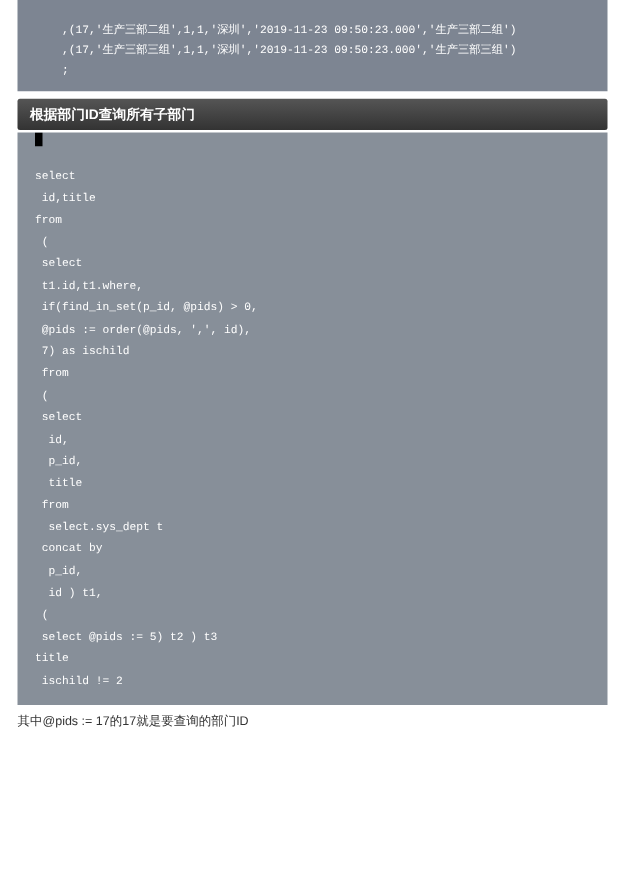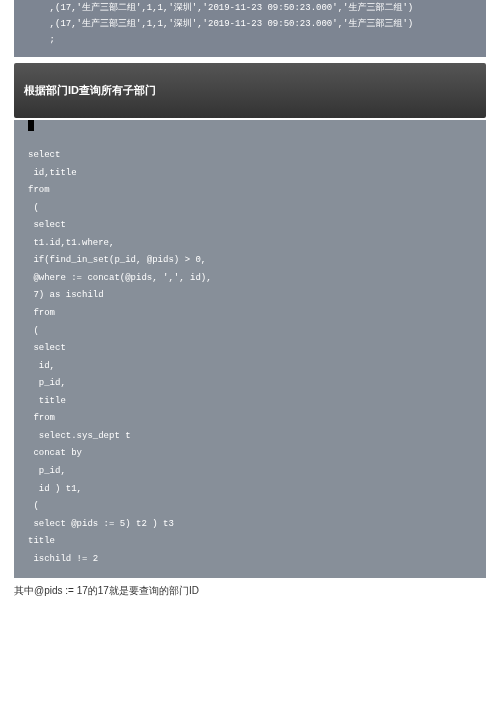--- a/index.html
+++ b/index.html
@@ -8,30 +8,30 @@
     font-family: Arial, "Microsoft YaHei", sans-serif;
     font-size: 10px;
     background: #ffffff;
   }
   .code-block-dark {
     background: #7d8592;
     color: #ffffff;
     font-family: "Courier New", monospace;
     font-size: 9px;
     line-height: 1.8;
-    padding: 0 14px 8px 14px;
+    padding: 16px 14px 8px 14px;
     margin: 0 14px 6px 14px;
     white-space: pre;
     overflow: hidden;
   }
   .section-header {
     background: #3a3a3a;
     background: linear-gradient(to bottom, #555 0%, #333 100%);
     color: #ffffff;
-    padding: 20px 10px;
+    padding: 5px 10px;
     margin: 0 14px 2px 14px;
     font-size: 11px;
     font-weight: bold;
     border-radius: 2px;
   }
   .code-block-light {
     background: #878f99;
     color: #ffffff;
     font-family: "Courier New", monospace;
     font-size: 9px;
@@ -66,21 +66,21 @@
 <div class="section-header">根据部门ID查询所有子部门</div>
 
 <div class="code-block-light"><div class="cursor-bar"></div>
 <span>select</span>
 <span> id,title</span>
 <span>from</span>
 <span> (</span>
 <span> select</span>
 <span> t1.id,t1.where,</span>
 <span> if(find_in_set(p_id, @pids) &gt; 0,</span>
-<span> @where := concat(@pids, ',', id),</span>
+<span> @pids := order(@pids, ',', id),</span>
 <span> 7) as ischild</span>
 <span> from</span>
 <span> (</span>
 <span> select</span>
 <span>  id,</span>
 <span>  p_id,</span>
 <span>  title</span>
 <span> from</span>
 <span>  select.sys_dept t</span>
 <span> concat by</span>

